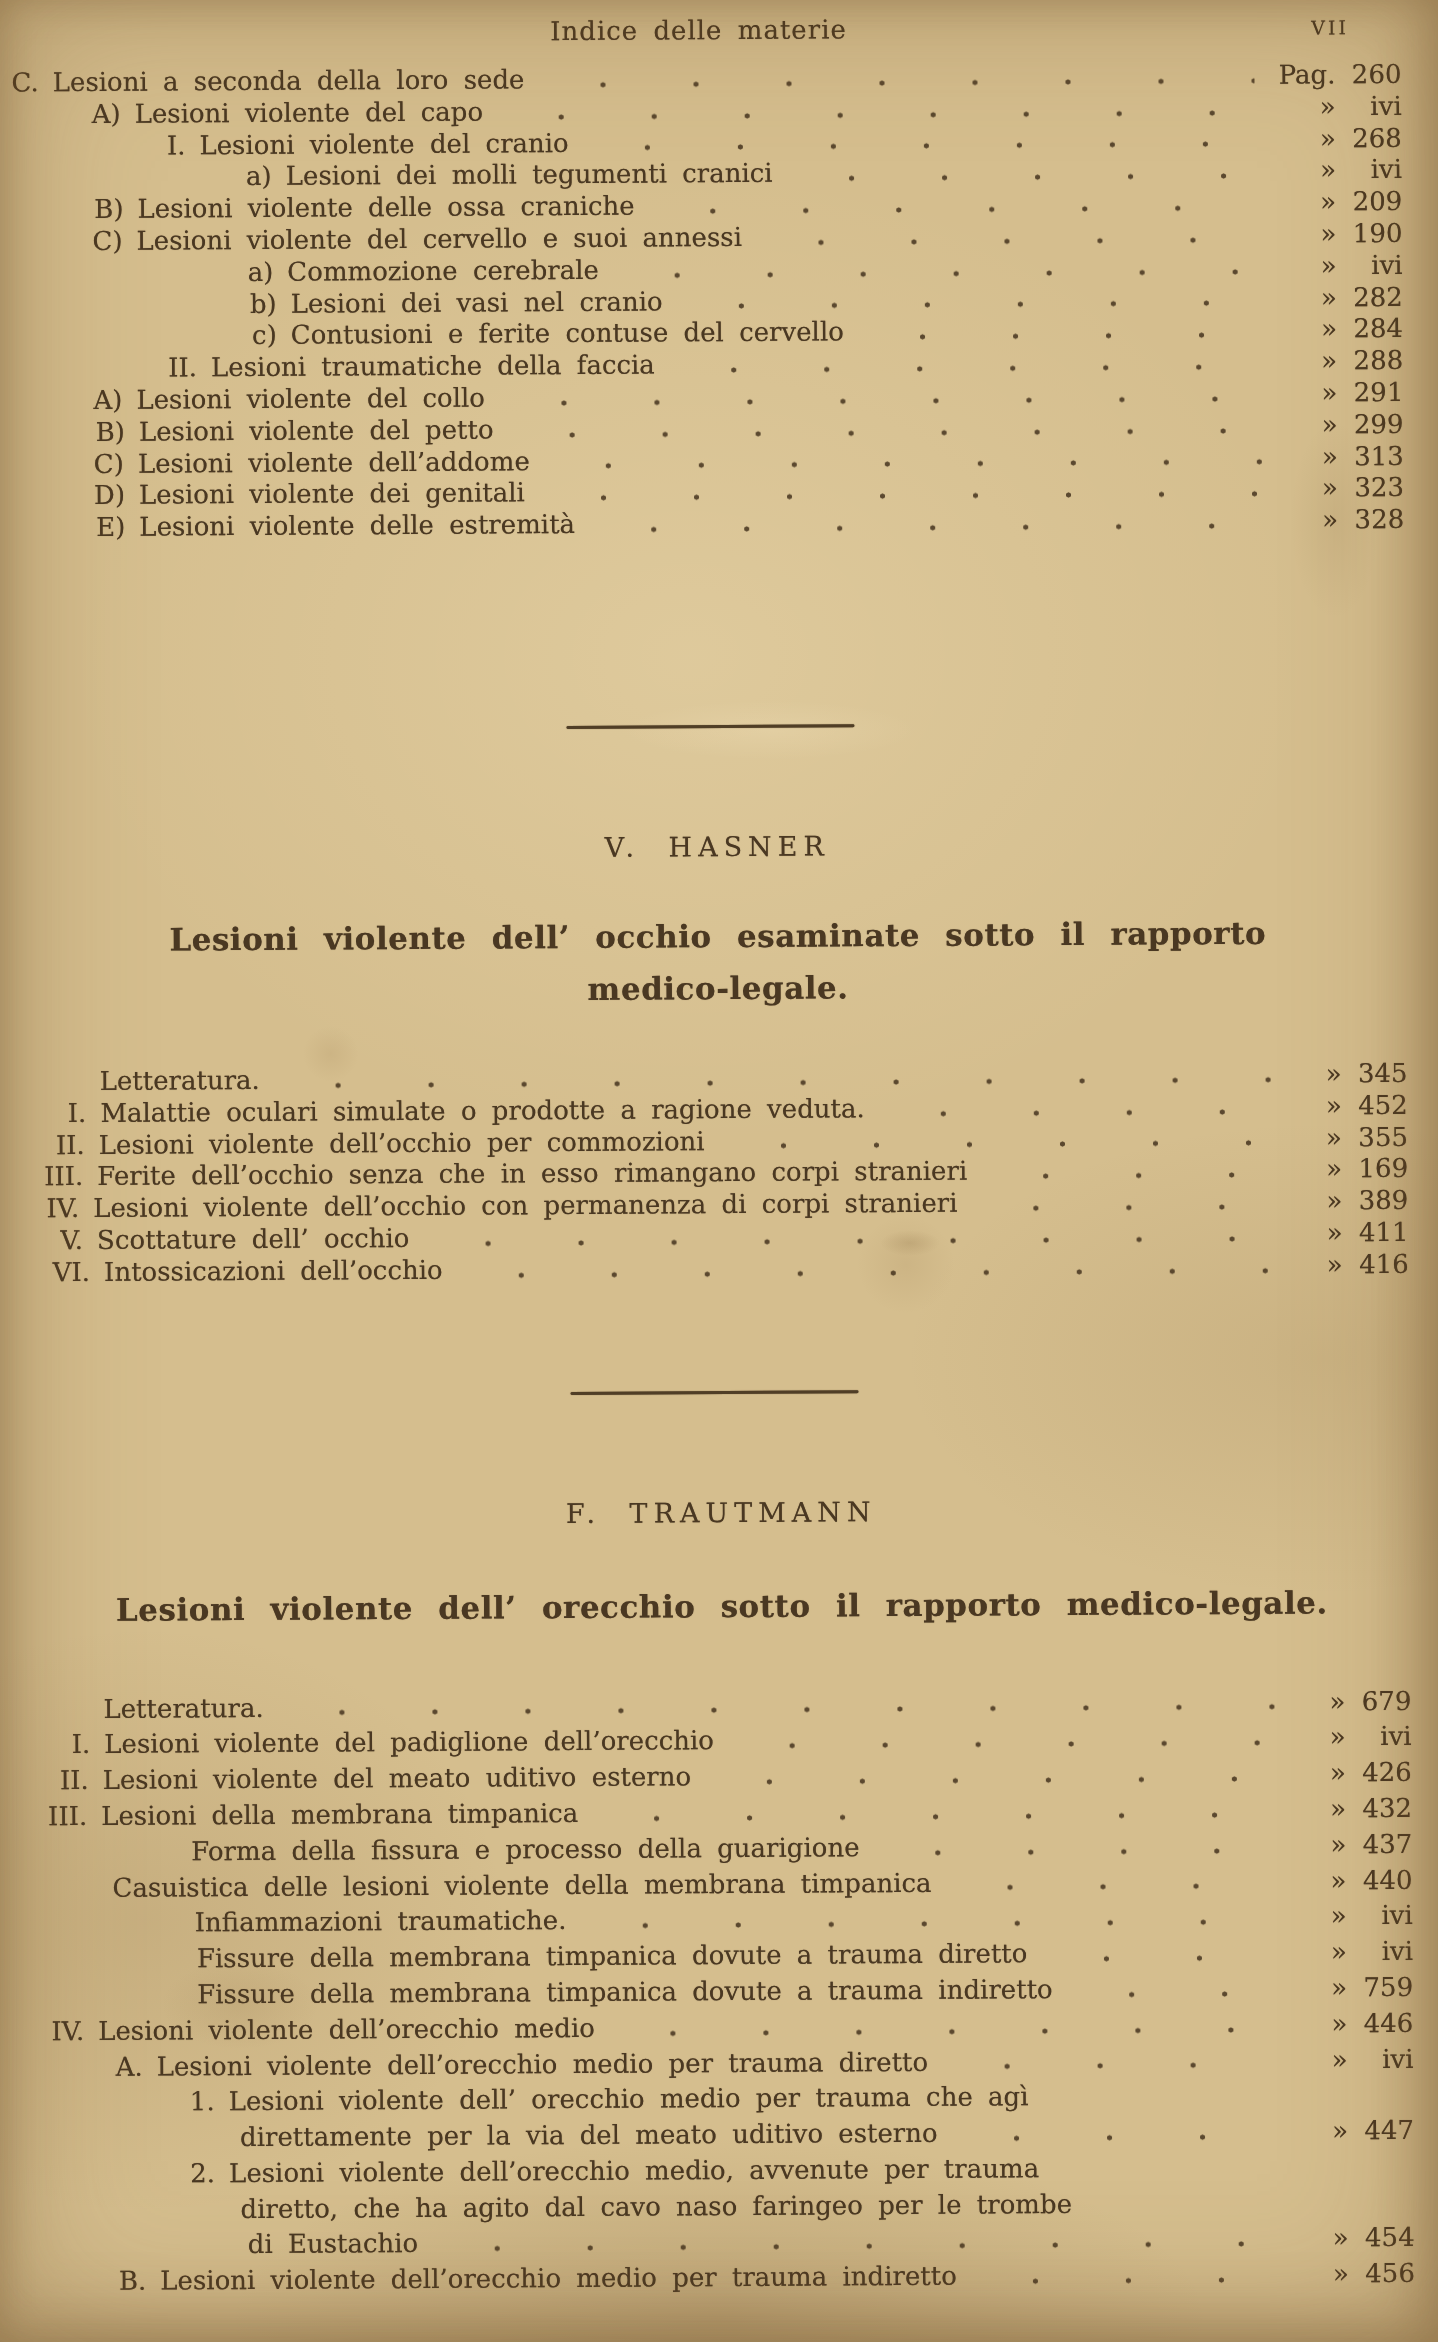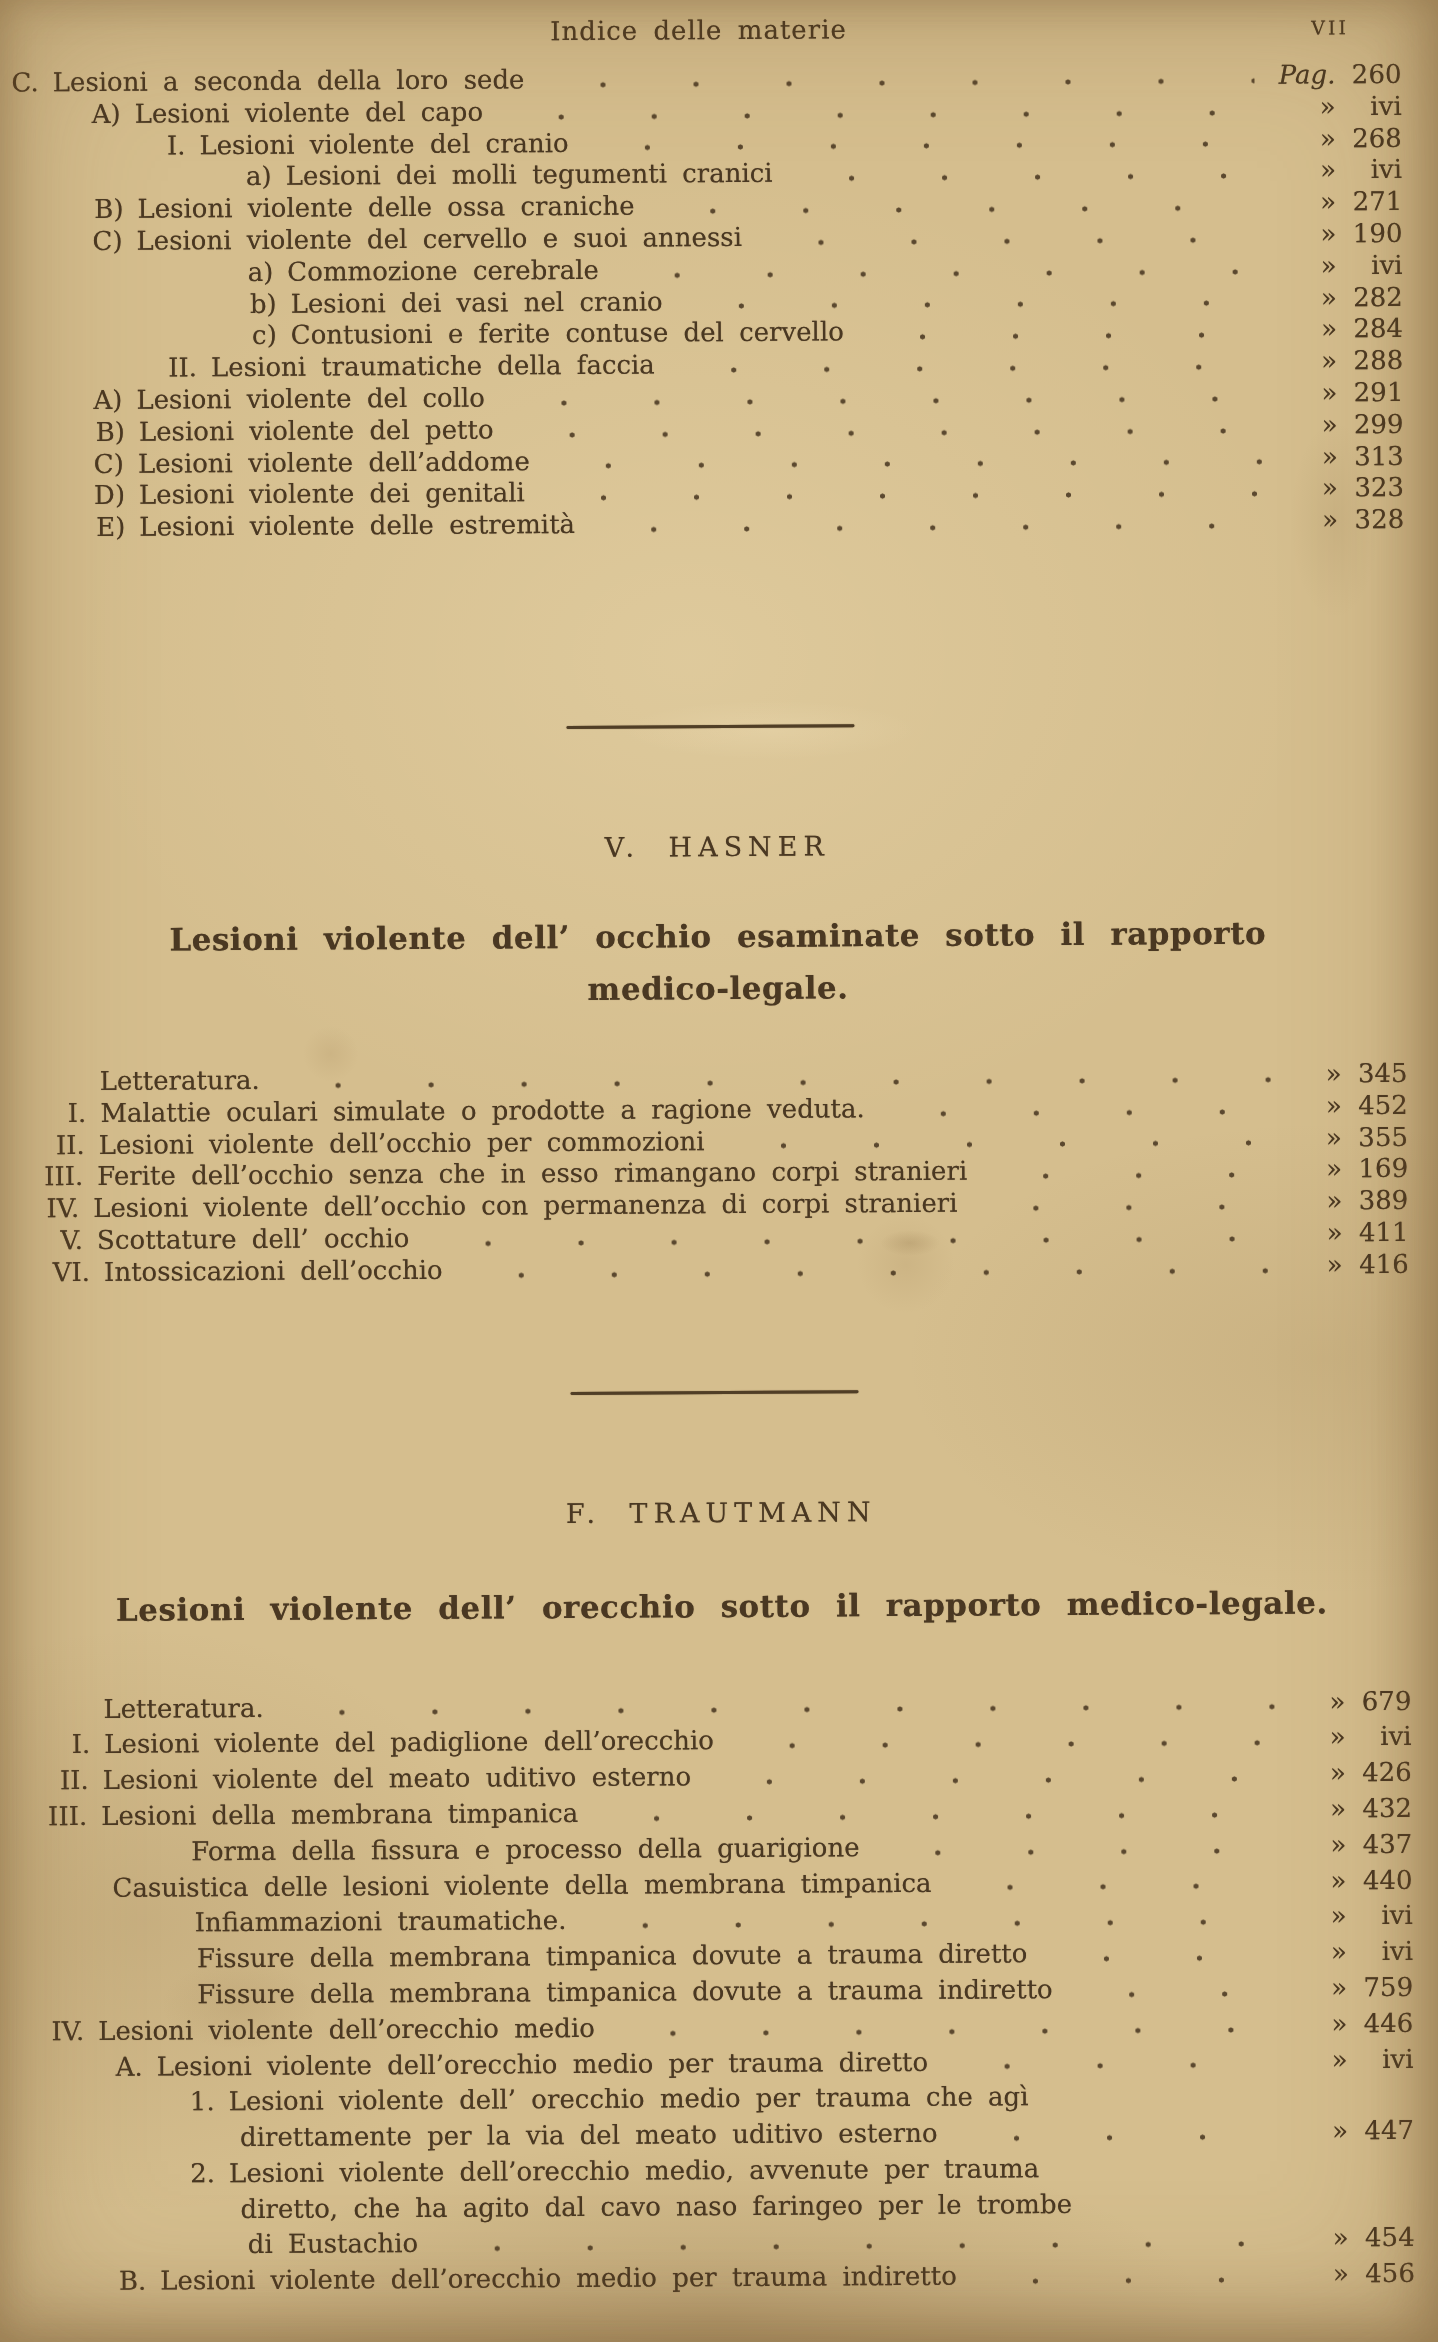--- a/index.html
+++ b/index.html
@@ -52,21 +52,21 @@
   .toc-trautmann .trow{line-height:35.8px;}
   .lbl{flex:0 0 auto;margin-right:14px;}
   .txt{flex:0 1 auto;overflow:hidden;word-spacing:7px;}
   .leader{
     flex:1 1 30px;align-self:center;height:8px;
     margin:10px 24px 0 26px;
     background-image:radial-gradient(circle, rgba(74,56,34,0.88) 2.3px, rgba(74,56,34,0) 2.8px);
     background-size:93px 8px;background-repeat:repeat-x;background-position:6px center;
   }
   .mk{flex:0 0 auto;min-width:46px;text-align:right;}
-  .mk.italic{font-style:italic;}
+  .mk.italic{}
   .pg{flex:0 0 66px;text-align:right;}
 
   .divider{height:3px;width:288px;background:#503e26;border-radius:2px;
     margin-left:auto;margin-right:auto;transform:translateX(-6px);
     box-shadow:0 0 1px rgba(80,62,38,0.8);}
   .divider.d1{margin-top:185px;}
   .divider.d2{margin-top:106px;}
 
   .author{margin-top:102px;text-align:center;font-size:27px;letter-spacing:6px;word-spacing:14px;line-height:34px;}
   .sect-title{margin-top:46px;text-align:center;font-weight:bold;font-size:31px;line-height:52px;word-spacing:14px;letter-spacing:0.5px;}
@@ -117,21 +117,21 @@
     <span class="txt">Lesioni dei molli tegumenti cranici</span>
     <span class="leader"></span>
     <span class="mk">»</span>
     <span class="pg">ivi</span>
   </div>
         <div class="trow" style="padding-left: 100px;">
     <span class="lbl">B)</span>
     <span class="txt">Lesioni violente delle ossa craniche</span>
     <span class="leader"></span>
     <span class="mk">»</span>
-    <span class="pg">271</span>
+    <span class="pg">209</span>
   </div>
         <div class="trow" style="padding-left: 98px;">
     <span class="lbl">C)</span>
     <span class="txt">Lesioni violente del cervello e suoi annessi</span>
     <span class="leader"></span>
     <span class="mk">»</span>
     <span class="pg">190</span>
   </div>
         <div class="trow" style="padding-left: 253px;">
     <span class="lbl">a)</span>

